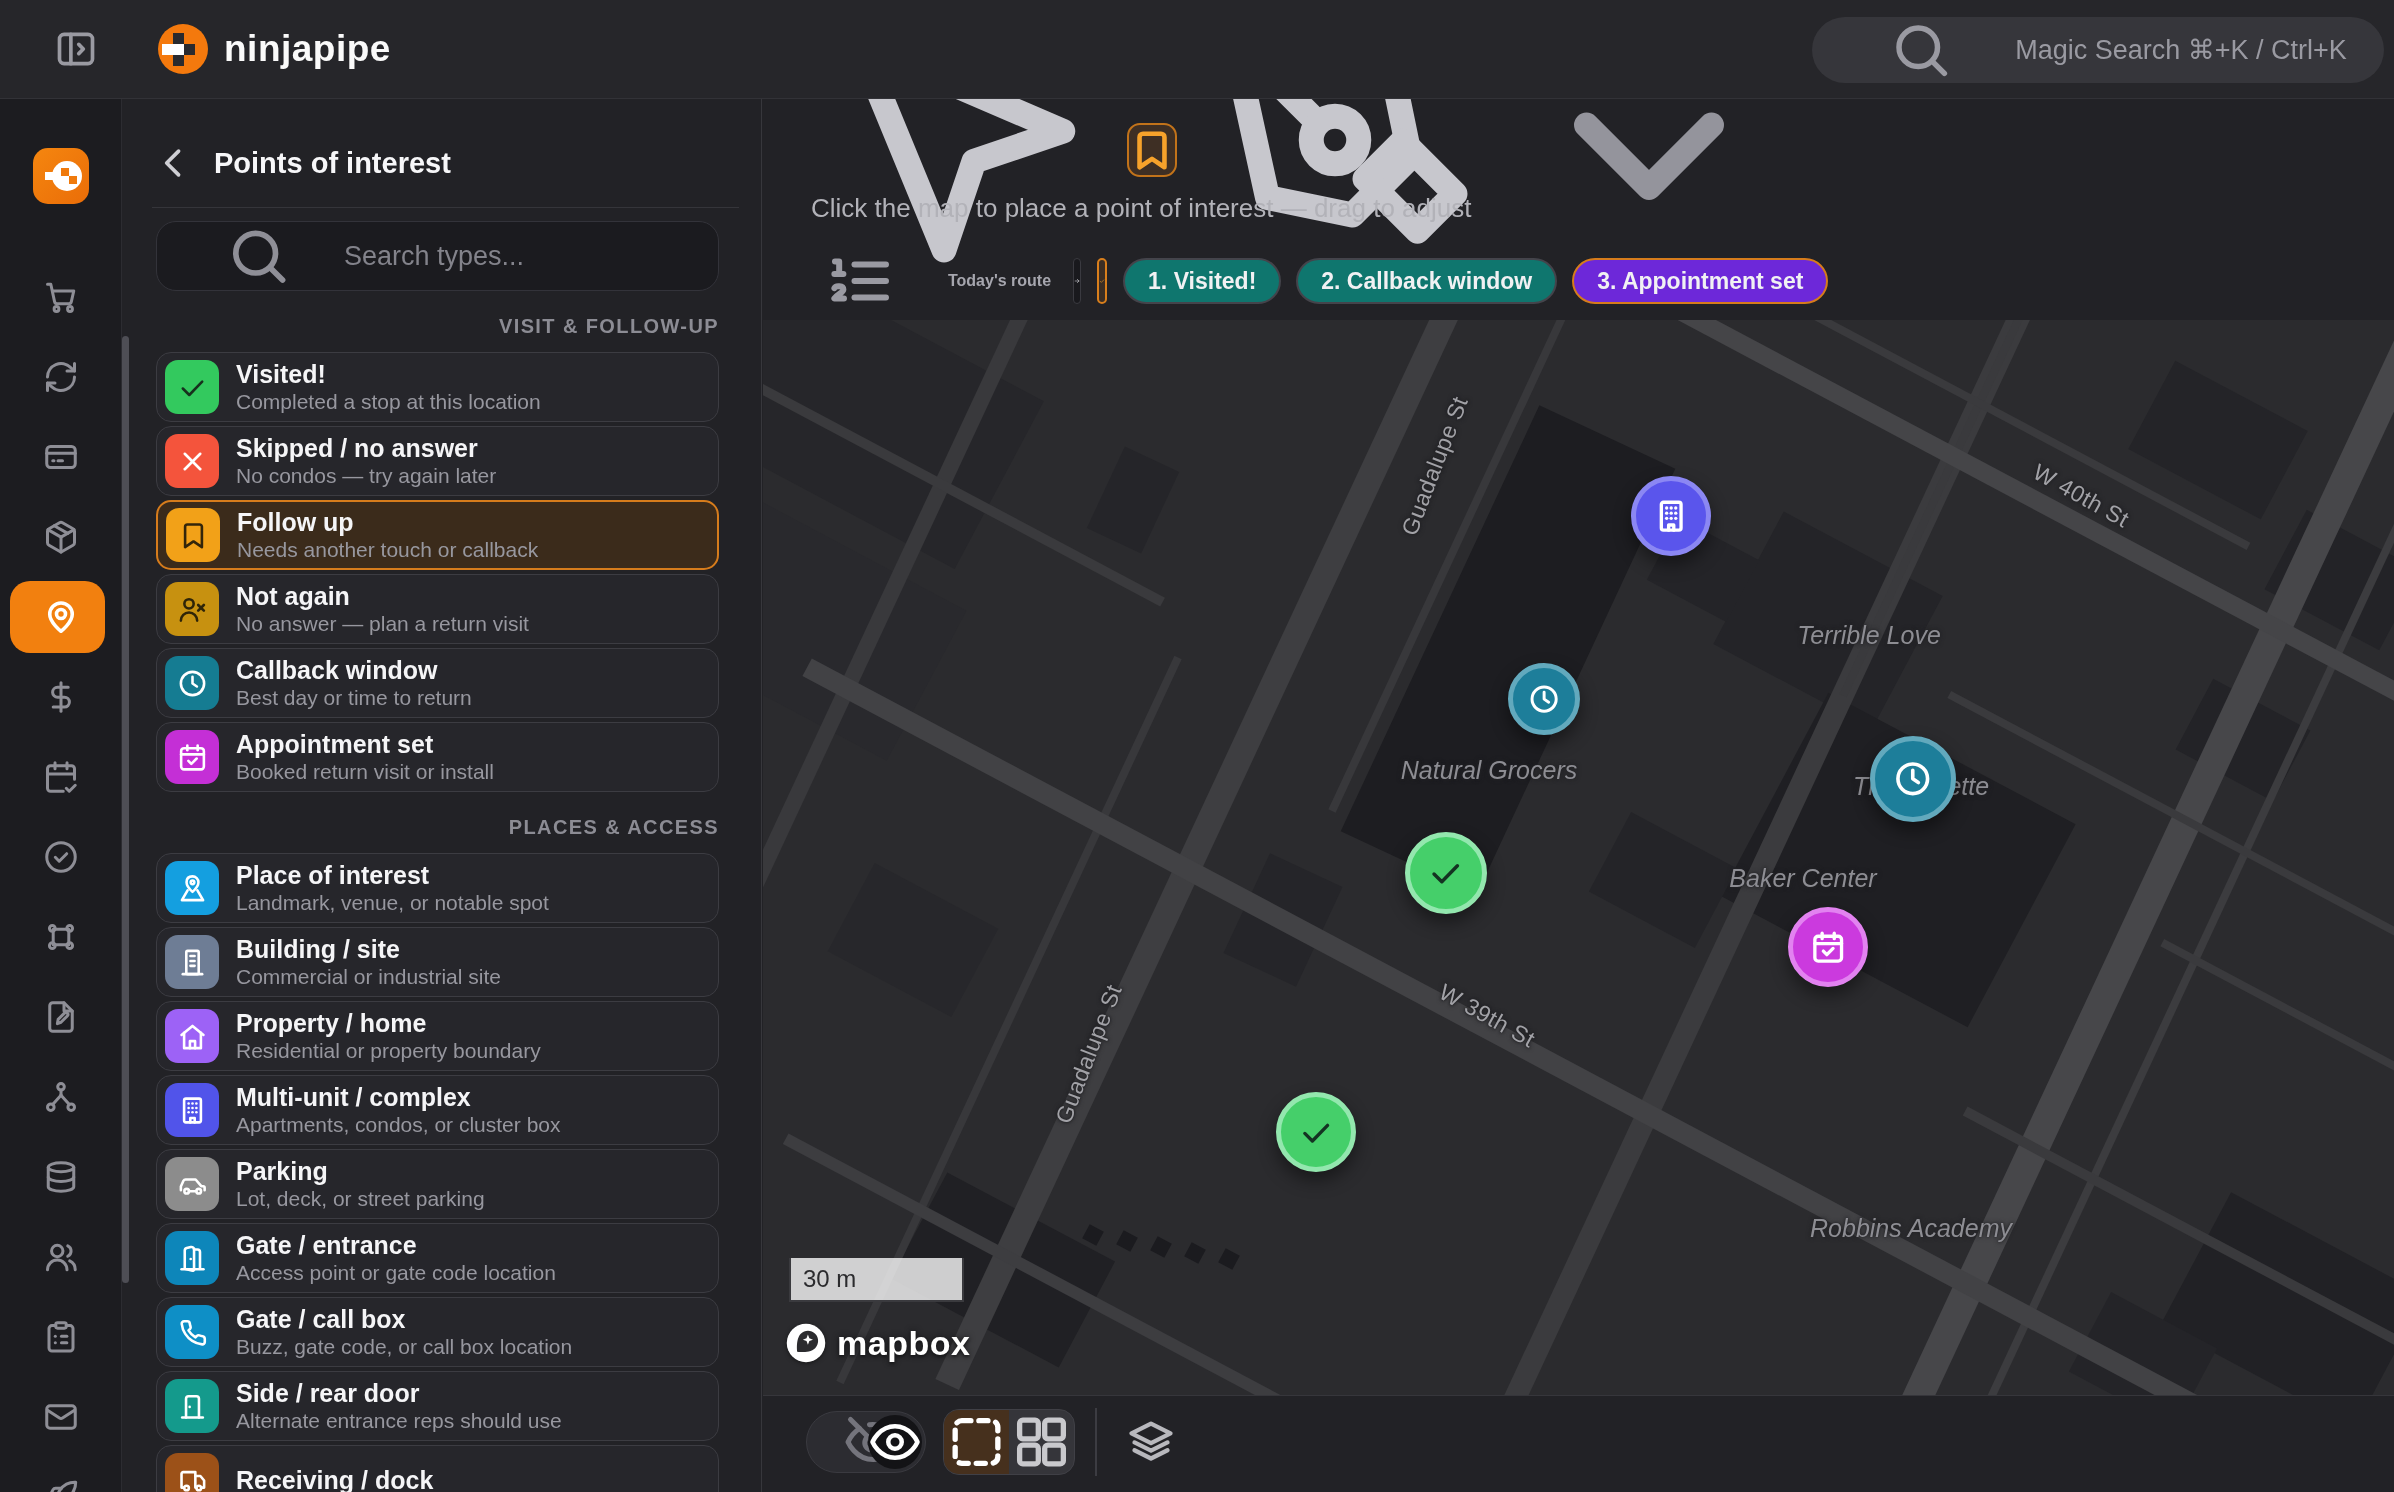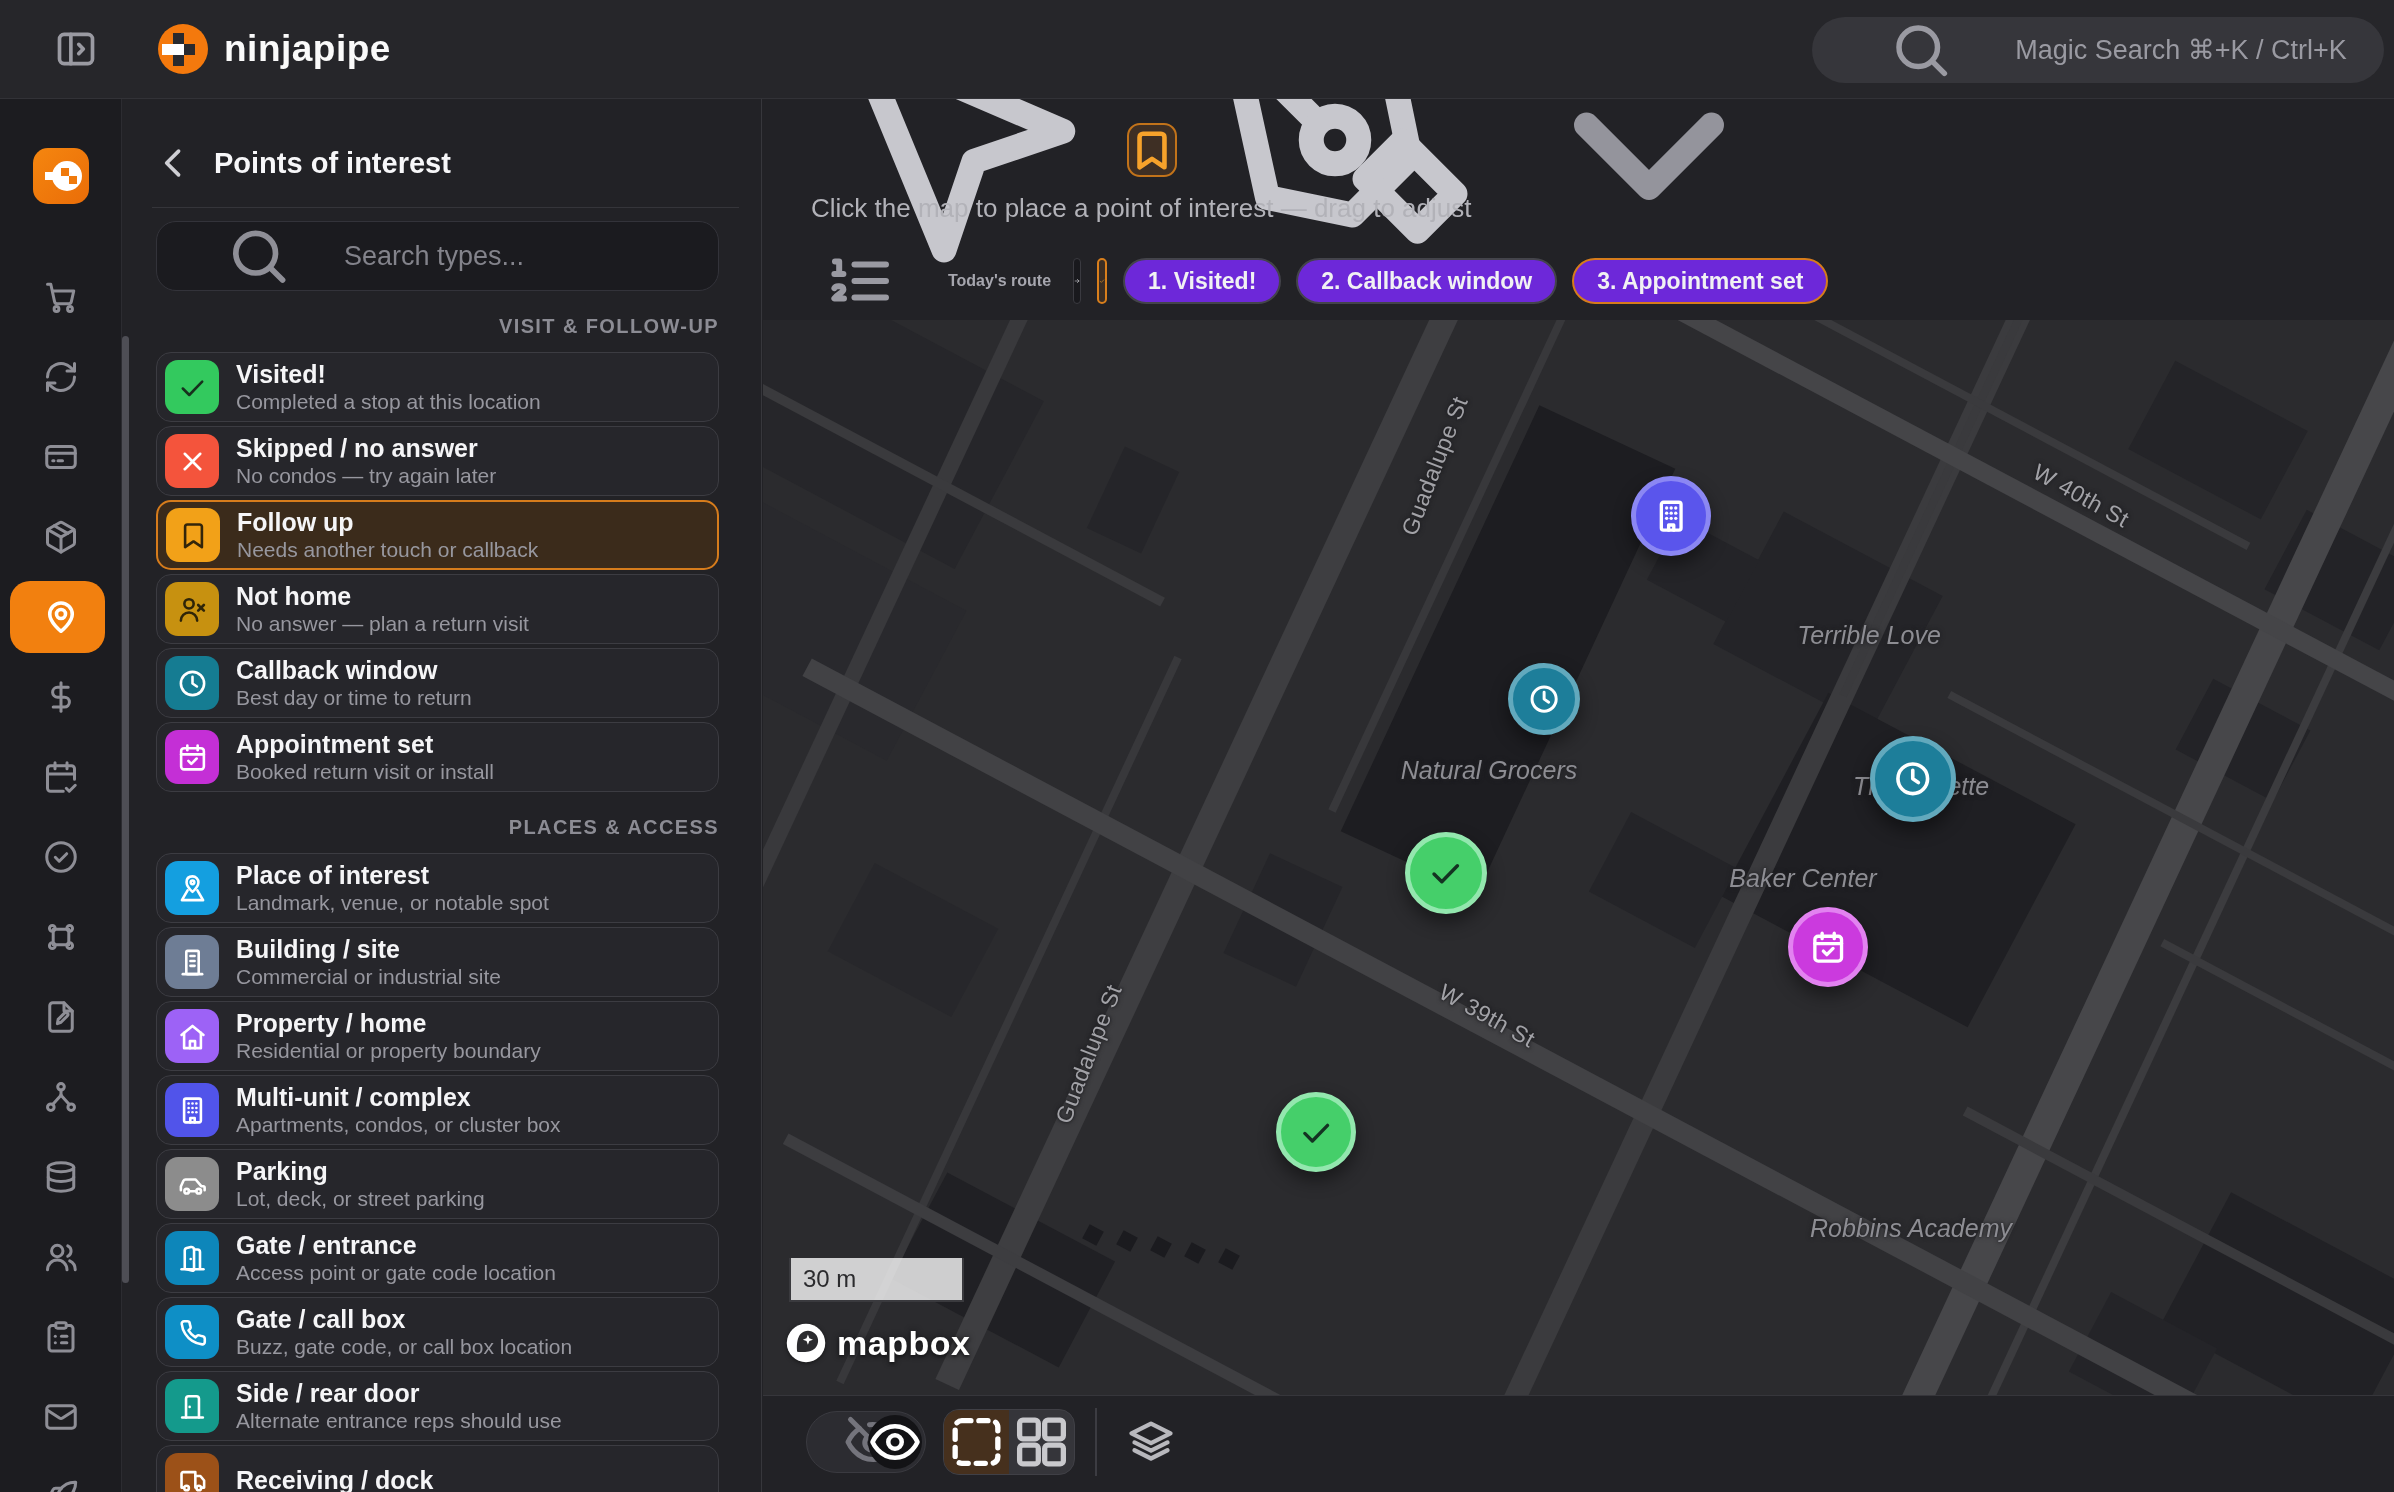--- a/index.html
+++ b/index.html
@@ -73,21 +73,21 @@
   .tool-pen svg.pen { width:32px; height:32px; }
   .tool-pen svg.chev { width:20px; height:20px; color:#94949c; }
   .mh-hint { position:absolute; left:48px; top:94px; font-size:26px; color:#b2b2b8; }
   .routebar { position:absolute; left:23px; top:146px; height:72px; display:flex; align-items:center; gap:16px; }
   .routebar .ro-icon { color:#9a9aa2; width:32px; height:32px; }
   .route-label { font-size:16px; font-weight:700; color:#a6a6ae; margin-right:6px; white-space:nowrap; }
   .sq-btn { width:46px; height:46px; border-radius:11px; display:flex; align-items:center; justify-content:center; cursor:pointer; }
   .sq-btn.dark { background:#19191d; border:1px solid #3a3a40; color:#cfcfd4; }
   .sq-btn.orange { background:rgba(235,130,25,.13); border:2px solid #d97f1c; color:#f19a27; }
   .sq-btn svg { width:26px; height:26px; stroke-width:2.4; }
-  .chip { height:46px; padding:0 23px; border-radius:23px; background:#6d28d9; border:2px solid #44444b; color:#f1f1f3; font-size:23px; font-weight:700; display:flex; align-items:center; cursor:pointer; white-space:nowrap; }
+  .chip { height:46px; padding:0 23px; border-radius:23px; background:#0f766e; border:2px solid #44444b; color:#f1f1f3; font-size:23px; font-weight:700; display:flex; align-items:center; cursor:pointer; white-space:nowrap; }
   .chip.selected { background:#6d28d9; border-color:#d67c1c; }
 
   
   .map { position:absolute; left:763px; top:320px; width:1631px; height:1075px; background:#2b2b2e; overflow:hidden; z-index:10; cursor:crosshair; }
   .road, .bld { position:absolute; }
   .map-label { position:absolute; transform:translate(-50%,-50%); white-space:nowrap; pointer-events:none; }
   .map-label.street { font-size:23px; color:#a2a2a7; letter-spacing:.5px; text-shadow:0 0 5px #232326,0 0 3px #232326,0 0 2px #232326; }
   .map-label.poi { font-size:25px; font-style:italic; color:#8d8d93; text-shadow:0 0 5px #232326,0 0 3px #232326; }
   .marker { position:absolute; transform:translate(-50%,-50%); border-radius:50%; display:flex; align-items:center; justify-content:center; box-shadow:0 8px 18px rgba(0,0,0,.45); cursor:pointer; }
   .marker svg { width:52%; height:52%; stroke-width:2.2; }
@@ -367,21 +367,21 @@
         <div class="poi-card">
           <span class="poi-tile" style="background:#c79110;color:#2e2408">
             <svg viewBox="0 0 24 24" fill="none" stroke="currentColor" stroke-width="2" stroke-linecap="round" stroke-linejoin="round">
               <circle cx="9.3" cy="7.6" r="3.6"></circle>
               <path d="M3 20.6a6.3 6.3 0 0 1 12.6 0"></path>
               <path d="m16.4 8.5 4.4 4.4"></path>
               <path d="m20.8 8.5-4.4 4.4"></path>
             </svg>
           </span>
           <span class="poi-txt">
-            <span class="poi-title">Not home</span>
+            <span class="poi-title">Not again</span>
             <span class="poi-sub">No answer — plan a return visit</span>
           </span>
         </div>
         <div class="poi-card">
           <span class="poi-tile" style="background:#157c92;color:#ffffff">
             <svg viewBox="0 0 24 24" fill="none" stroke="currentColor" stroke-width="2" stroke-linecap="round" stroke-linejoin="round">
               <circle cx="12" cy="12" r="9"></circle>
               <path d="M12 6.8V12l3.4 2.3"></path>
             </svg>
           </span>

